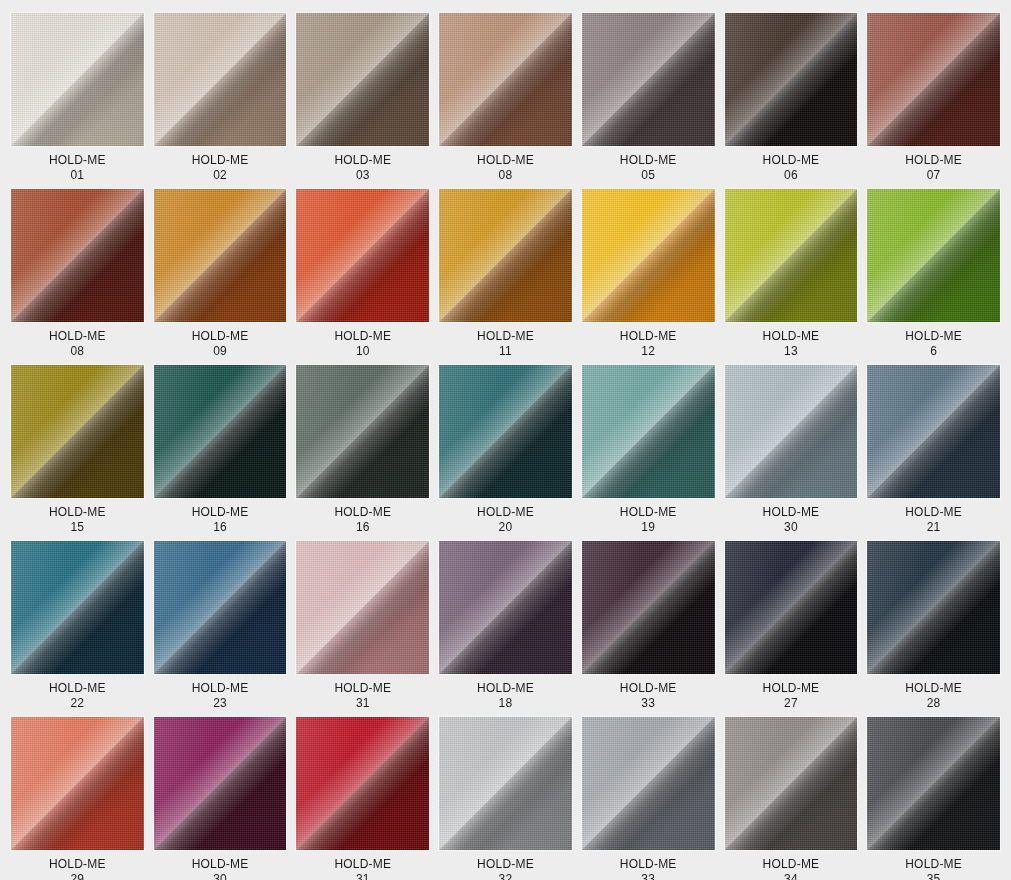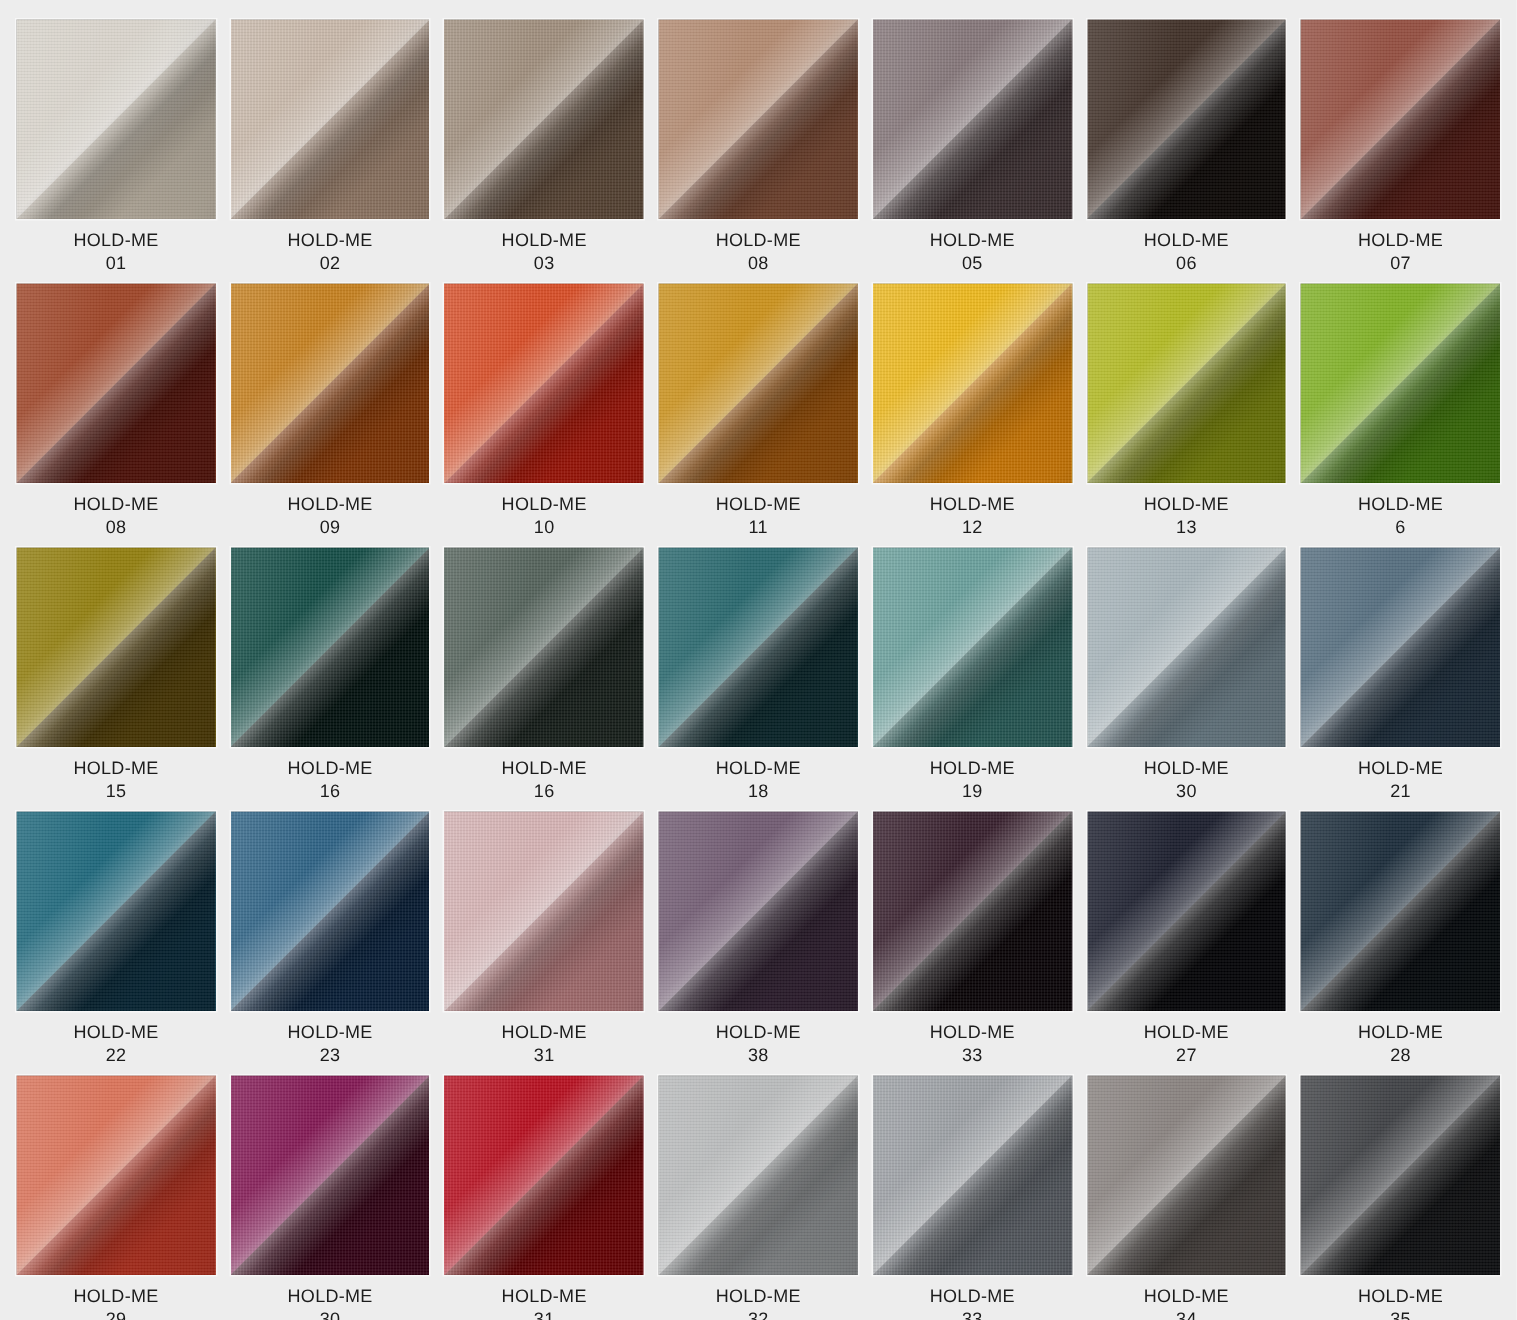--- a/index.html
+++ b/index.html
@@ -393,21 +393,21 @@
         <div class="tile-base" style="background: rgb(42, 109, 115);"></div>
         <div class="tile-shadow" style="background: rgb(28, 81, 88);"></div>
         <div class="tile-fold-dark"></div>
         <div class="tile-crease"></div>
         <div class="tile-sheen"></div>
         <div class="tile-weave"></div>
         <div class="tile-vignette"></div>
       </div>
       <div class="swatch-label">
         <span class="swatch-name">HOLD-ME</span>
-        <span class="swatch-code">18</span>
+        <span class="swatch-code">20</span>
       </div>
     </div>
     <div class="swatch-cell">
       <div class="swatch-tile">
         <div class="tile-base" style="background: rgb(112, 168, 164);"></div>
         <div class="tile-shadow" style="background: rgb(85, 139, 136);"></div>
         <div class="tile-fold-dark"></div>
         <div class="tile-crease"></div>
         <div class="tile-sheen"></div>
         <div class="tile-weave"></div>
@@ -498,21 +498,21 @@
         <div class="tile-base" style="background: rgb(119, 96, 120);"></div>
         <div class="tile-shadow" style="background: rgb(91, 71, 93);"></div>
         <div class="tile-fold-dark"></div>
         <div class="tile-crease"></div>
         <div class="tile-sheen"></div>
         <div class="tile-weave"></div>
         <div class="tile-vignette"></div>
       </div>
       <div class="swatch-label">
         <span class="swatch-name">HOLD-ME</span>
-        <span class="swatch-code">38</span>
+        <span class="swatch-code">18</span>
       </div>
     </div>
     <div class="swatch-cell">
       <div class="swatch-tile">
         <div class="tile-base" style="background: rgb(59, 34, 48);"></div>
         <div class="tile-shadow" style="background: rgb(38, 18, 29);"></div>
         <div class="tile-fold-dark"></div>
         <div class="tile-crease"></div>
         <div class="tile-sheen"></div>
         <div class="tile-weave"></div>

